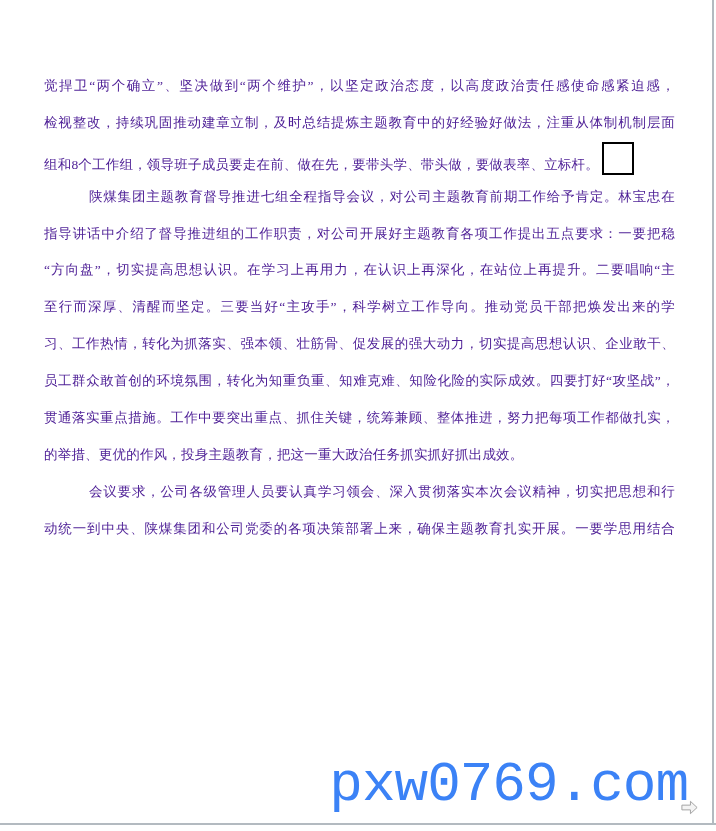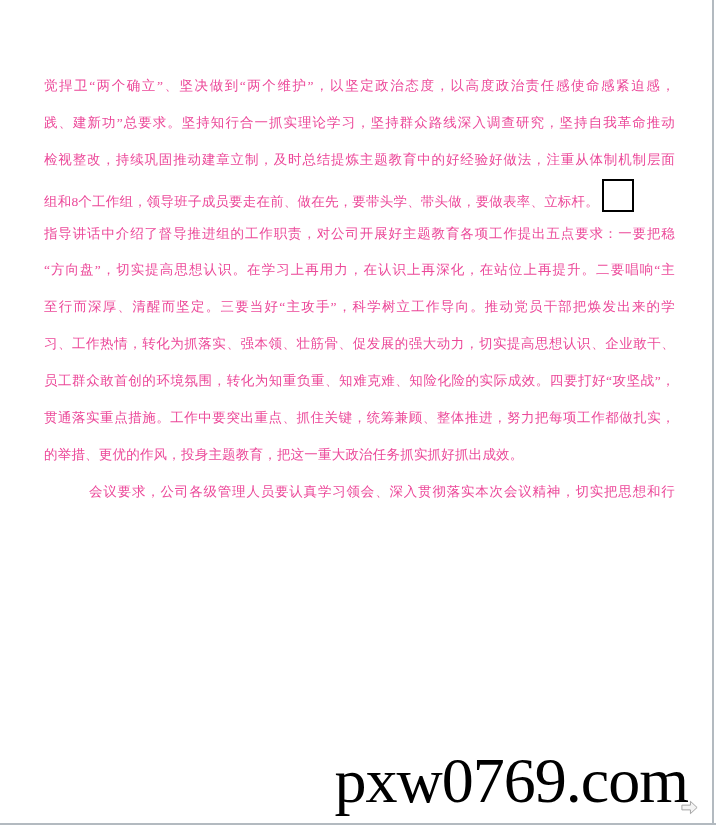--- a/index.html
+++ b/index.html
@@ -10,21 +10,21 @@
     overflow: hidden;
     font-family: "Liberation Serif", "DejaVu Serif", serif;
   }
   .page { position: absolute; inset: 0; background: #ffffff; }
 
   
   .doc {
     position: absolute;
     left: 44px; top: 68px;
     width: 631px;
-    color: #ec4899;
+    color: #4c1d95;
   }
   .line {
     height: 36.9px;
     line-height: 36.9px;
     font-size: 13.5px;
     overflow: hidden;
     white-space: normal;
     text-align: justify;
     text-align-last: justify;
     letter-spacing: 0.2px;
@@ -41,25 +41,25 @@
     border: 2px solid #000000;
     margin-left: 3px;
     vertical-align: -6px;
     background: #ffffff;
   }
 
   
   .watermark {
     position: absolute;
     right: 28px; bottom: 18px;
-    font-family: Liberation Serif, serif;
-    font-size: 64px;
+    font-family: Liberation Mono, monospace;
+    font-size: 56px;
     line-height: 1;
     letter-spacing: -1px;
-    color: #000000;
+    color: #3b82f6;
     white-space: nowrap;
   }
 
   
   .nav-arrow {
     position: absolute;
     left: 680px; top: 798px;
     width: 19px; height: 19px;
     cursor: pointer;
   }
@@ -78,31 +78,32 @@
     background: #b3bac0;
   }
 </style>
 </head>
 <body>
 
 <div class="page">
 
   <div class="doc">
     <div class="line"><span>觉捍卫“两个确立”、坚决做到“两个维护”，以坚定政治态度，以高度政治责任感使命感紧迫感，</span></div>
-    <div class="line"><span>践、建新功”总要求。坚持知行合一抓实理论学习，坚持群众路线深入调查研究，坚持自我革命推动</span></div>
     <div class="line"><span>检视整改，持续巩固推动建章立制，及时总结提炼主题教育中的好经验好做法，注重从体制机制层面</span></div>
     <div class="line left"><span>组和8个工作组，领导班子成员要走在前、做在先，要带头学、带头做，要做表率、立标杆。</span><span class="obj-box"></span></div>
+    <div class="line indent"><span>陕煤集团主题教育督导推进七组全程指导会议，对公司主题教育前期工作给予肯定。林宝忠在</span></div>
     <div class="line"><span>指导讲话中介绍了督导推进组的工作职责，对公司开展好主题教育各项工作提出五点要求：一要把稳</span></div>
     <div class="line"><span>“方向盘”，切实提高思想认识。在学习上再用力，在认识上再深化，在站位上再提升。二要唱响“主</span></div>
     <div class="line"><span>至行而深厚、清醒而坚定。三要当好“主攻手”，科学树立工作导向。推动党员干部把焕发出来的学</span></div>
     <div class="line"><span>习、工作热情，转化为抓落实、强本领、壮筋骨、促发展的强大动力，切实提高思想认识、企业敢干、</span></div>
     <div class="line"><span>员工群众敢首创的环境氛围，转化为知重负重、知难克难、知险化险的实际成效。四要打好“攻坚战”，</span></div>
     <div class="line"><span>贯通落实重点措施。工作中要突出重点、抓住关键，统筹兼顾、整体推进，努力把每项工作都做扎实，</span></div>
     <div class="line left"><span>的举措、更优的作风，投身主题教育，把这一重大政治任务抓实抓好抓出成效。</span></div>
     <div class="line indent"><span>会议要求，公司各级管理人员要认真学习领会、深入贯彻落实本次会议精神，切实把思想和行</span></div>
+    <div class="line"><span>动统一到中央、陕煤集团和公司党委的各项决策部署上来，确保主题教育扎实开展。一要学思用结合</span></div>
   </div>
 
   <div class="watermark">pxw0769.com</div>
 
   <svg class="nav-arrow" viewBox="0 0 20 20" xmlns="http://www.w3.org/2000/svg">
     <polygon points="2,7.5 11,7.5 11,3.5 18,10 11,16.5 11,12.5 2,12.5" fill="#f4f4f4" stroke="#a0a0a0" stroke-width="1" stroke-linejoin="round"></polygon>
   </svg>
 
   <div class="edge-right"></div>
   <div class="edge-bottom"></div>

